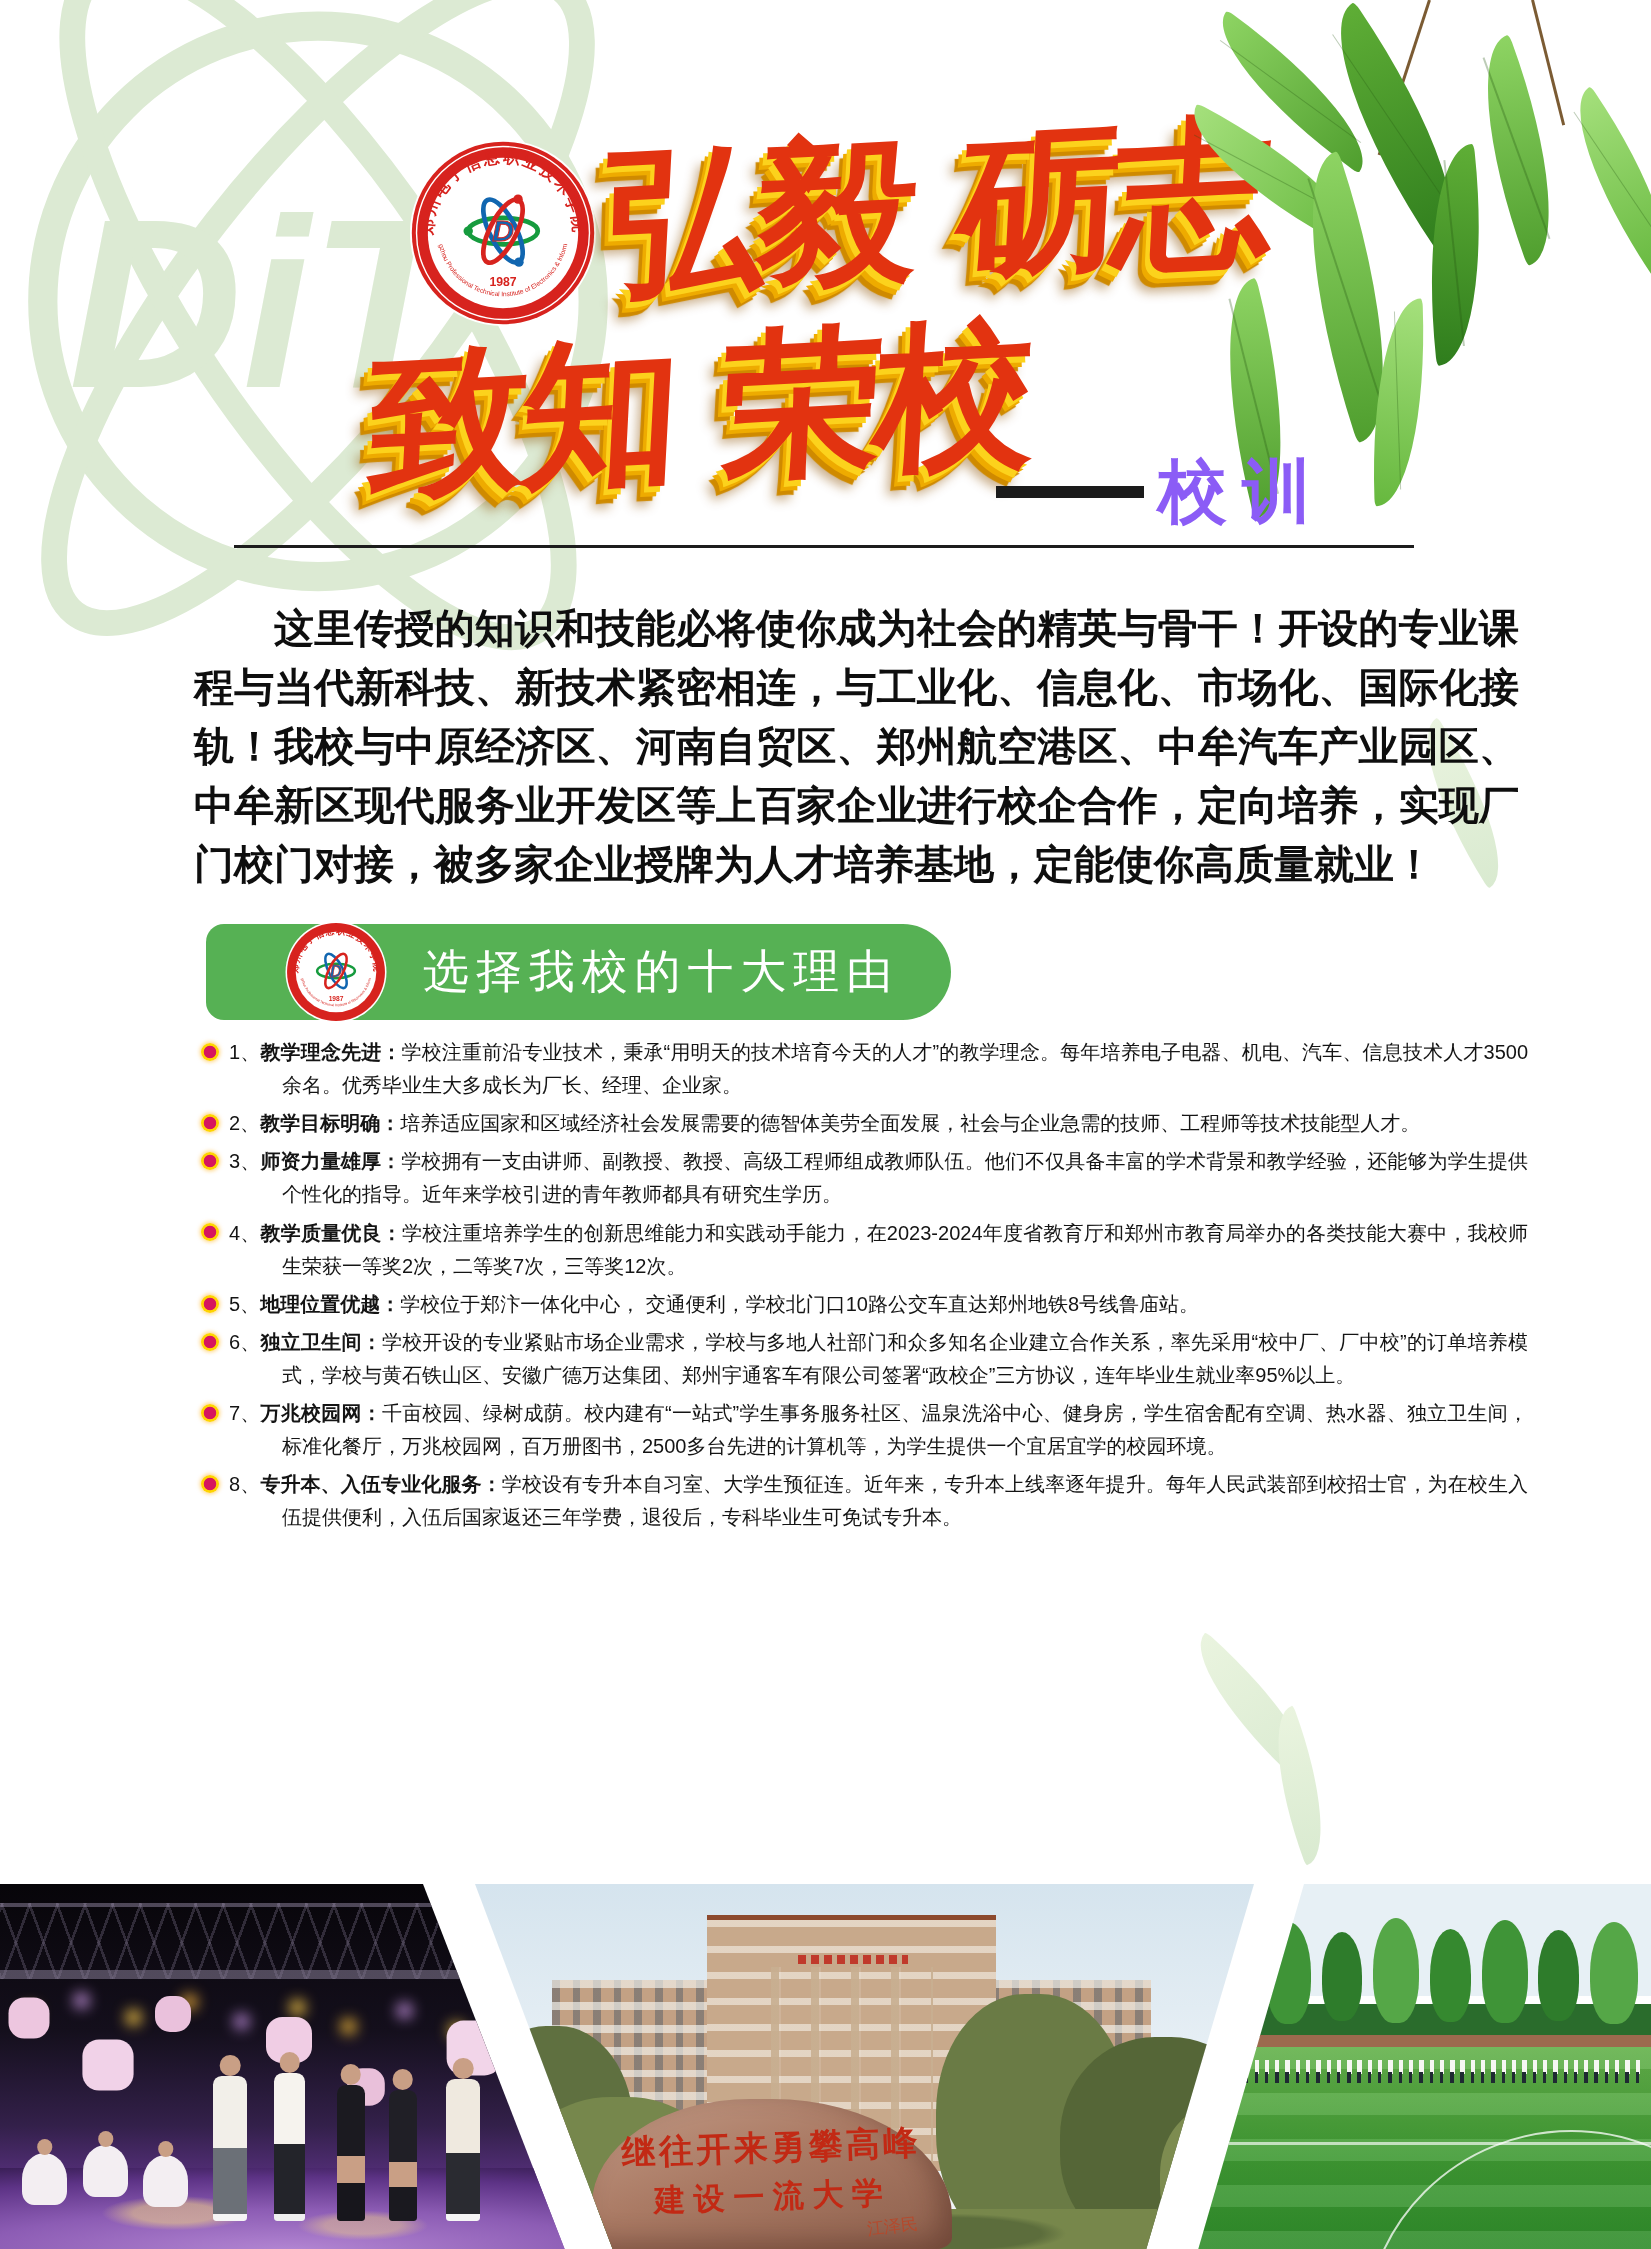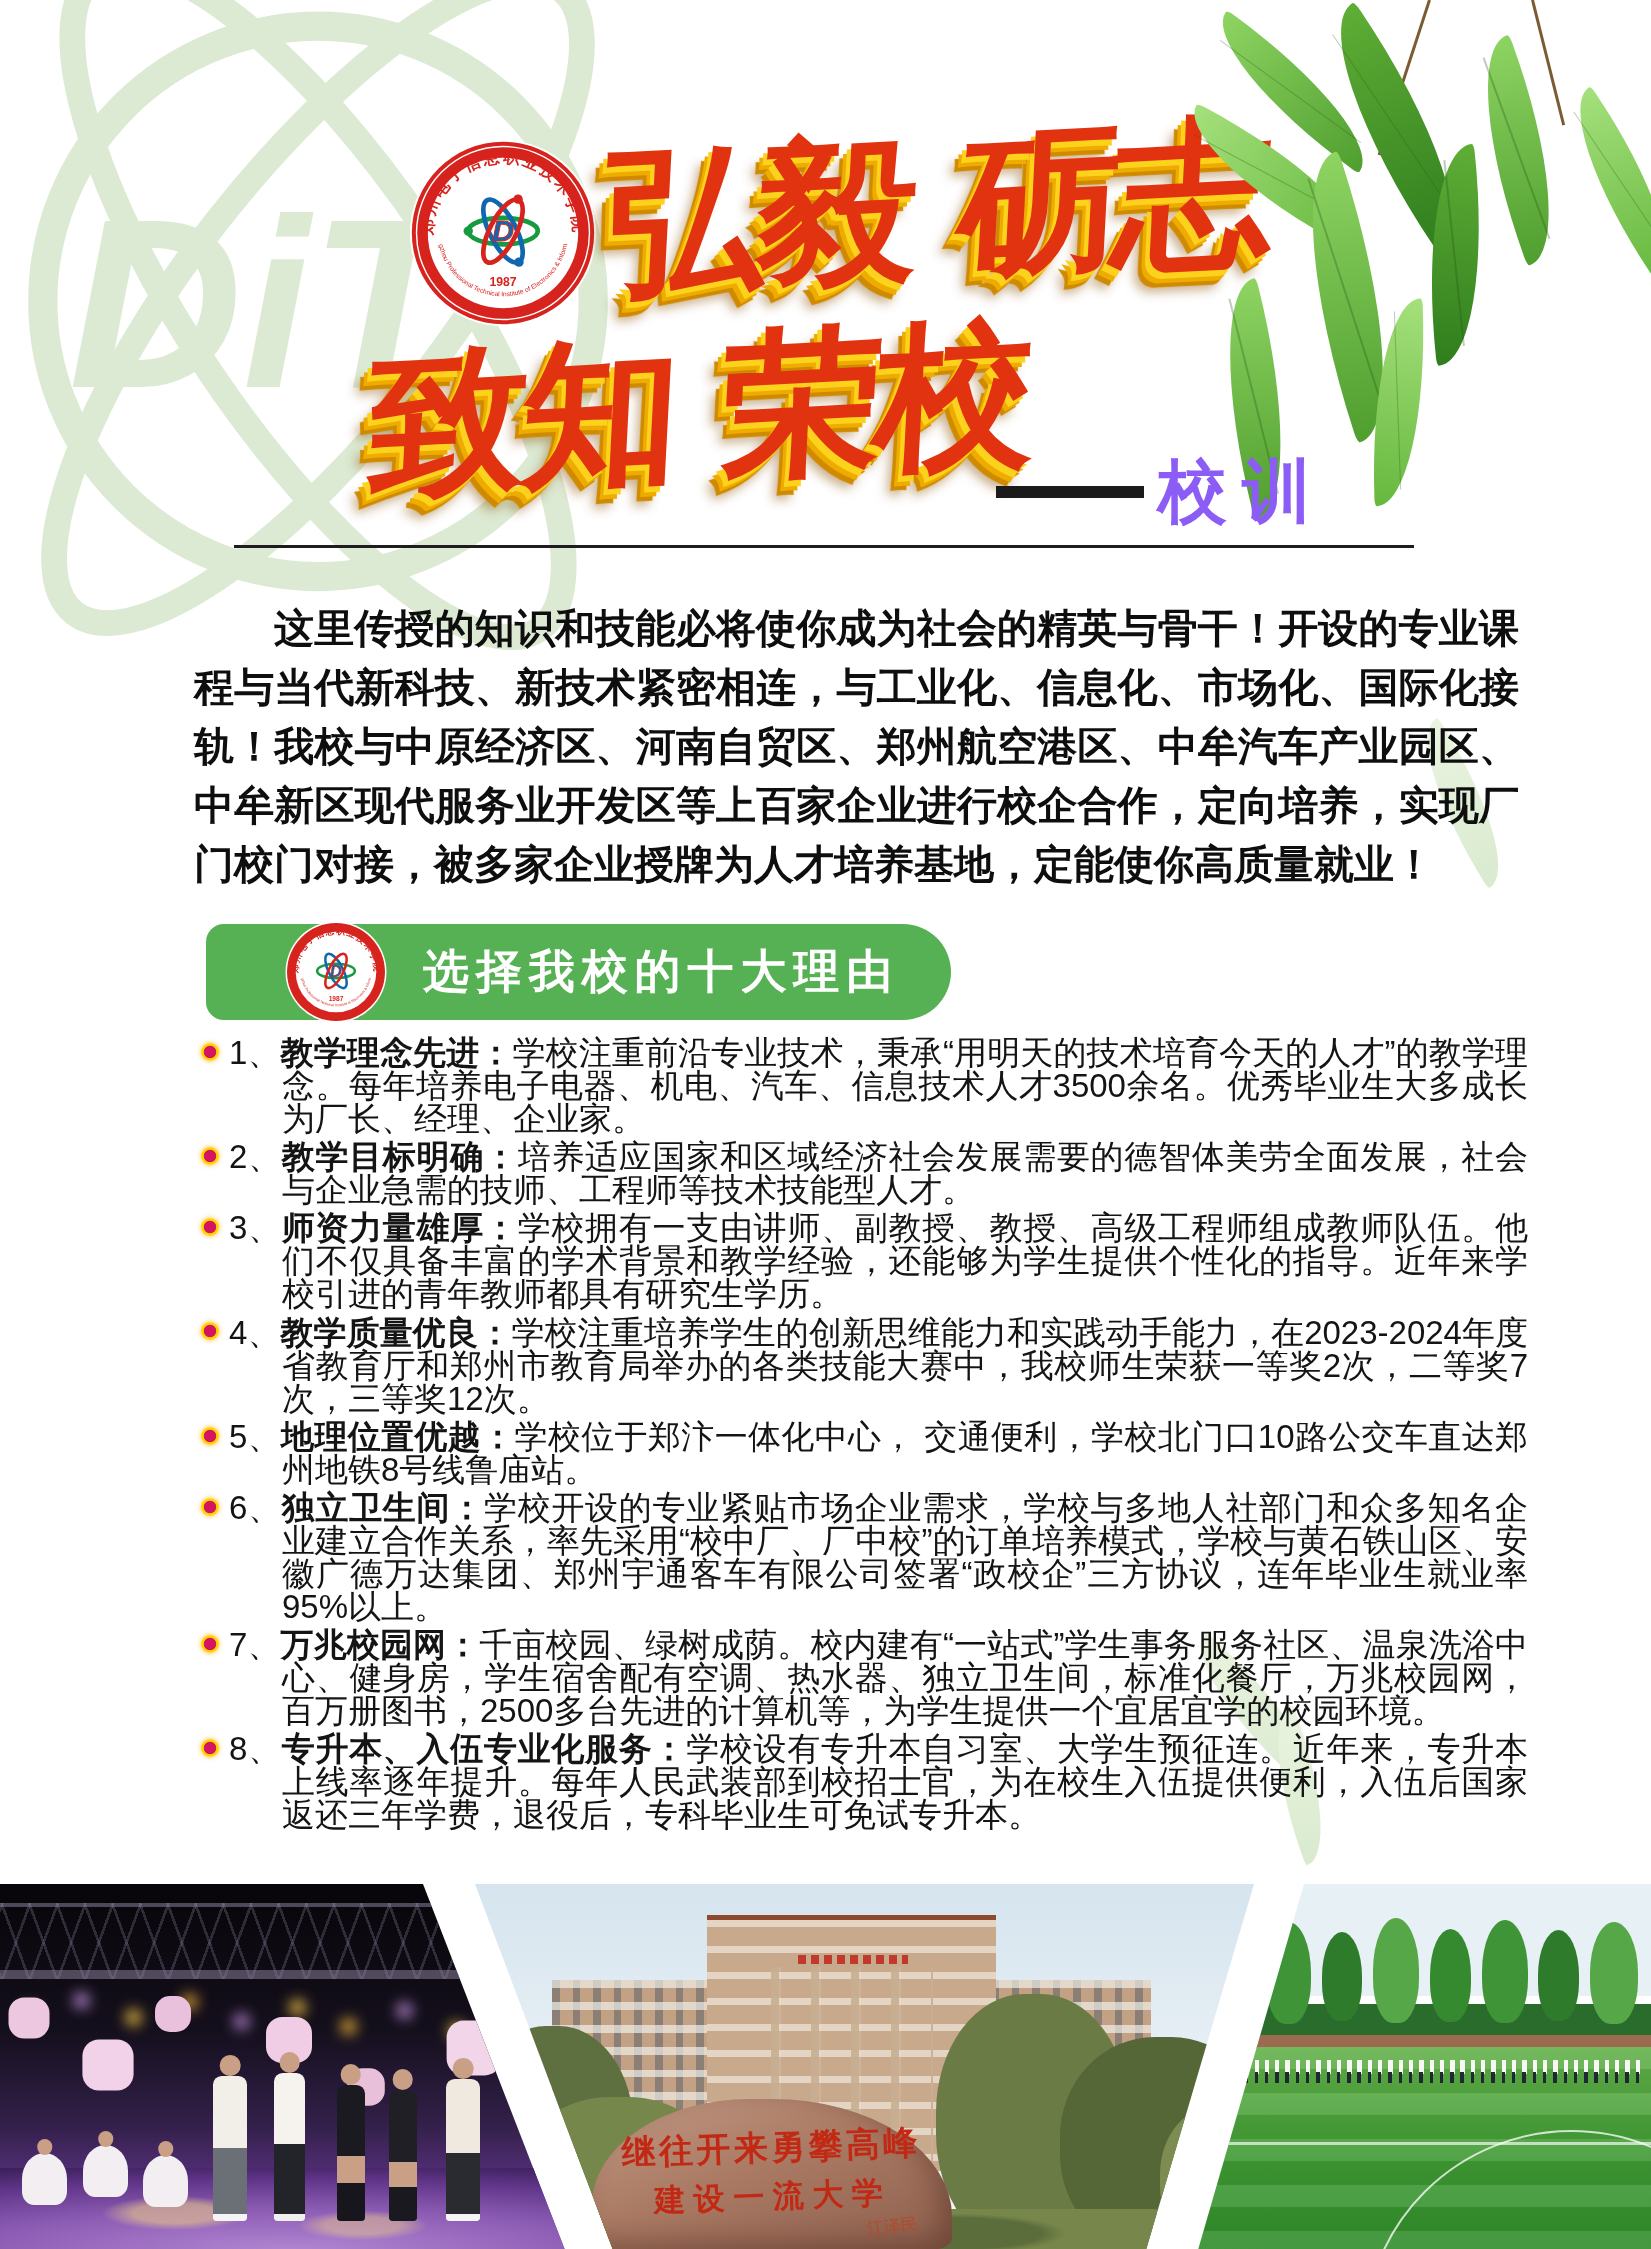--- a/index.html
+++ b/index.html
@@ -52,27 +52,27 @@
   .header-rule { position:absolute; left:234px; top:545px; width:1180px; height:2.6px; background:#1d1d1d; z-index:2; }
 
   
   .intro { position:absolute; left:194px; top:559px; width:1325px; z-index:2;
            font-size:40px; line-height:59px; font-weight:bold; text-align:justify; text-indent:2em; color:#0e0e0e; }
 
   
   .banner { position:absolute; left:206px; top:924px; width:745px; height:96px; z-index:2;
             background:#56b154; border-radius:20.6px 55px 55px 20.6px; display:flex; align-items:center; }
   .banner-logo { width:102px; height:102px; margin-left:79px; flex:0 0 auto; }
-  .banner-title { color:#ffffff; font-size:46px; font-weight:bold; letter-spacing:6.9px; margin-left:36px; white-space:nowrap; }
+  .banner-title { color:#ffffff; font-size:46px; font-weight:normal; letter-spacing:6.9px; margin-left:36px; white-space:nowrap; }
 
   
   .reasons { position:absolute; left:196px; top:1036px; width:1332px; z-index:2;
              list-style:none; margin:0; padding:0; }
   .reasons li { position:relative; padding-left:86px; text-indent:-53px; margin-bottom:5.2px;
-                font-size:33px; line-height:33px; text-align:justify; color:#141414; }
+                font-size:20px; line-height:33px; text-align:justify; color:#141414; }
   .bullet { position:absolute; left:5.2px; top:6.9px; width:18px; height:18px; border-radius:50%; text-indent:0;
             background:radial-gradient(circle, #d6155f 0 46%, #ffd400 52% 74%, #ff9d00 78% 100%);
             box-shadow:0 0 4.3px 0.9px rgba(255,170,0,.55); }
   .rtitle { font-weight:bold; }
 
   
   .photos { position:absolute; left:0; top:1884px; width:1652px; height:366px; background:#ffffff; z-index:2; }
   .photo { position:absolute; inset:0; }
   .photo-stage  { clip-path:polygon(0 0, 423px 0, 565px 100%, 0 100%); }
   .photo-campus { clip-path:polygon(475px 0, 1254px 0, 1146px 100%, 613px 100%); }

